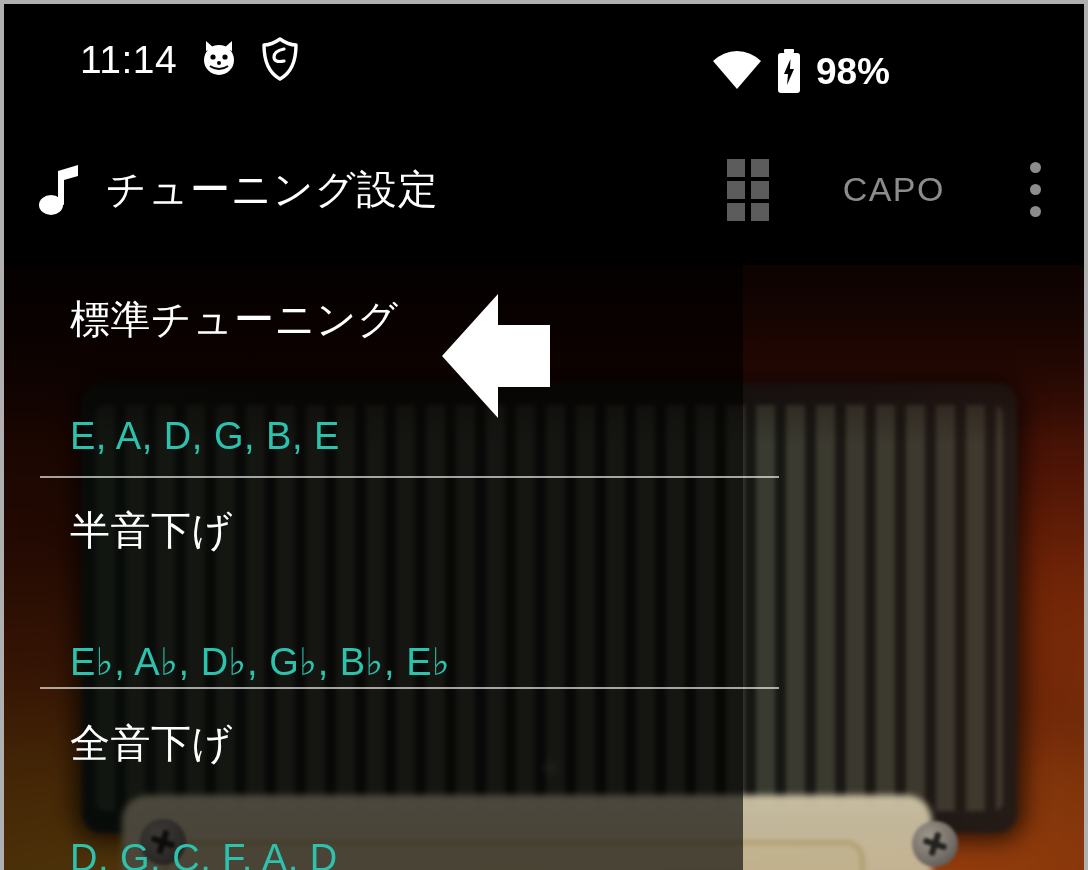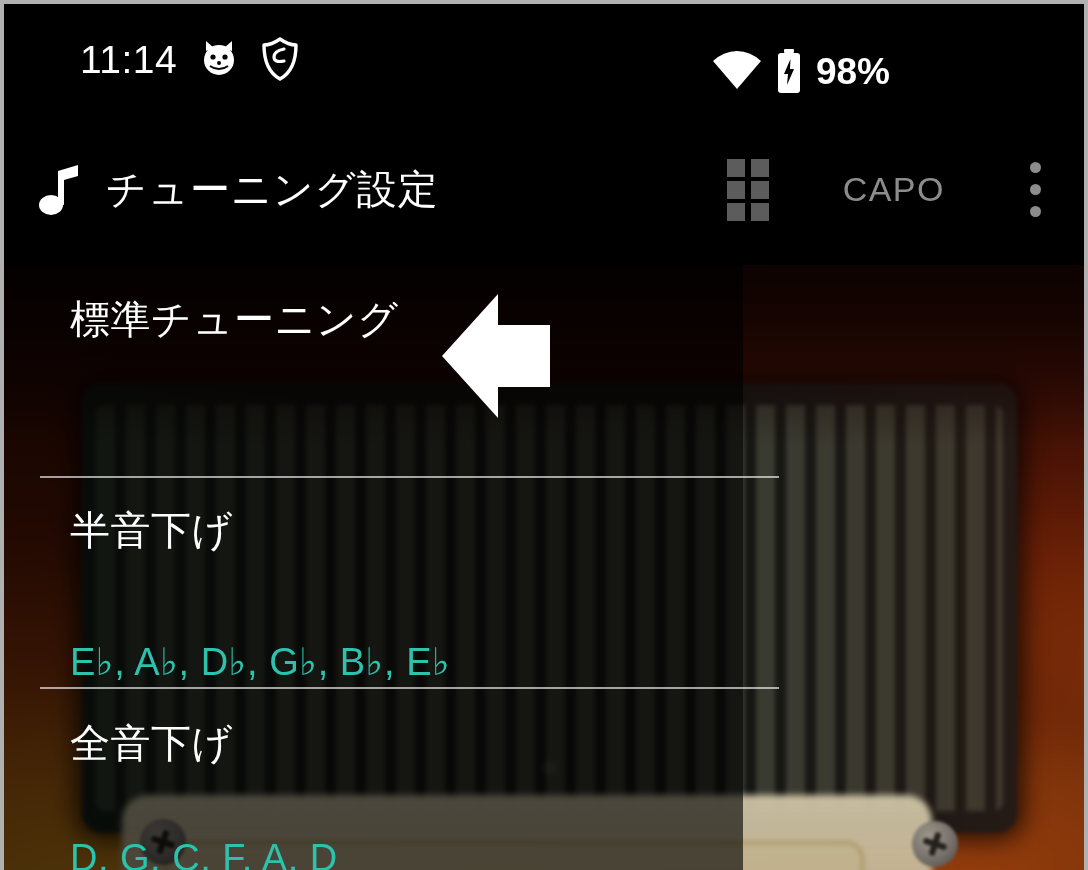--- a/index.html
+++ b/index.html
@@ -312,20 +312,21 @@
           <i></i>
           <i></i>
       </span>
     </div>
   </div>
 
   <div id="list">
 
     <div class="list-item" id="item-0">
       <span class="item-title">標準チューニング</span>
+      <span class="item-sub">E, A, D, G, B, E</span>
       <span class="item-divider"></span>
     </div>
 
     <div class="list-item" id="item-1">
       <span class="item-title">半音下げ</span>
       <span class="item-sub">E♭, A♭, D♭, G♭, B♭, E♭</span>
       <span class="item-divider"></span>
     </div>
 
     <div class="list-item" id="item-2">

